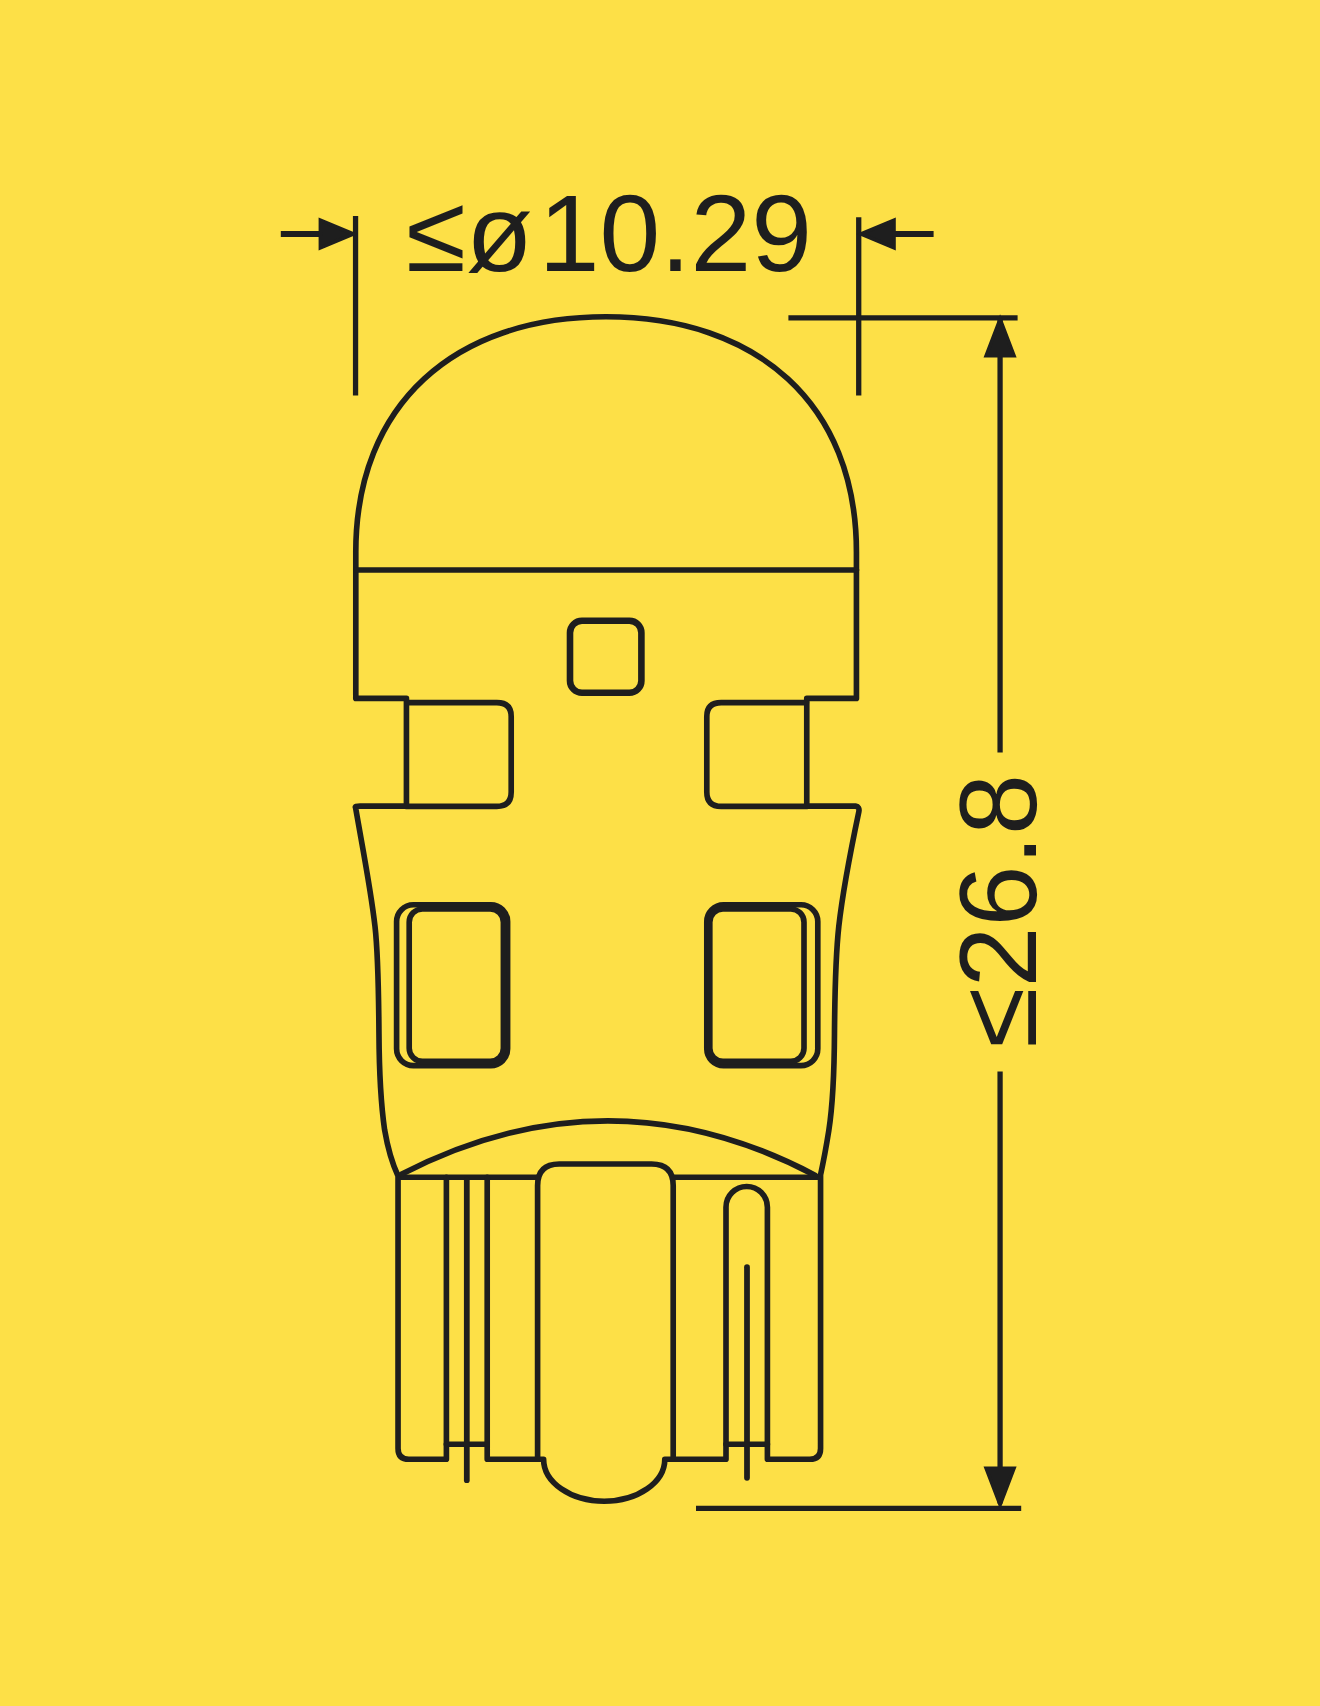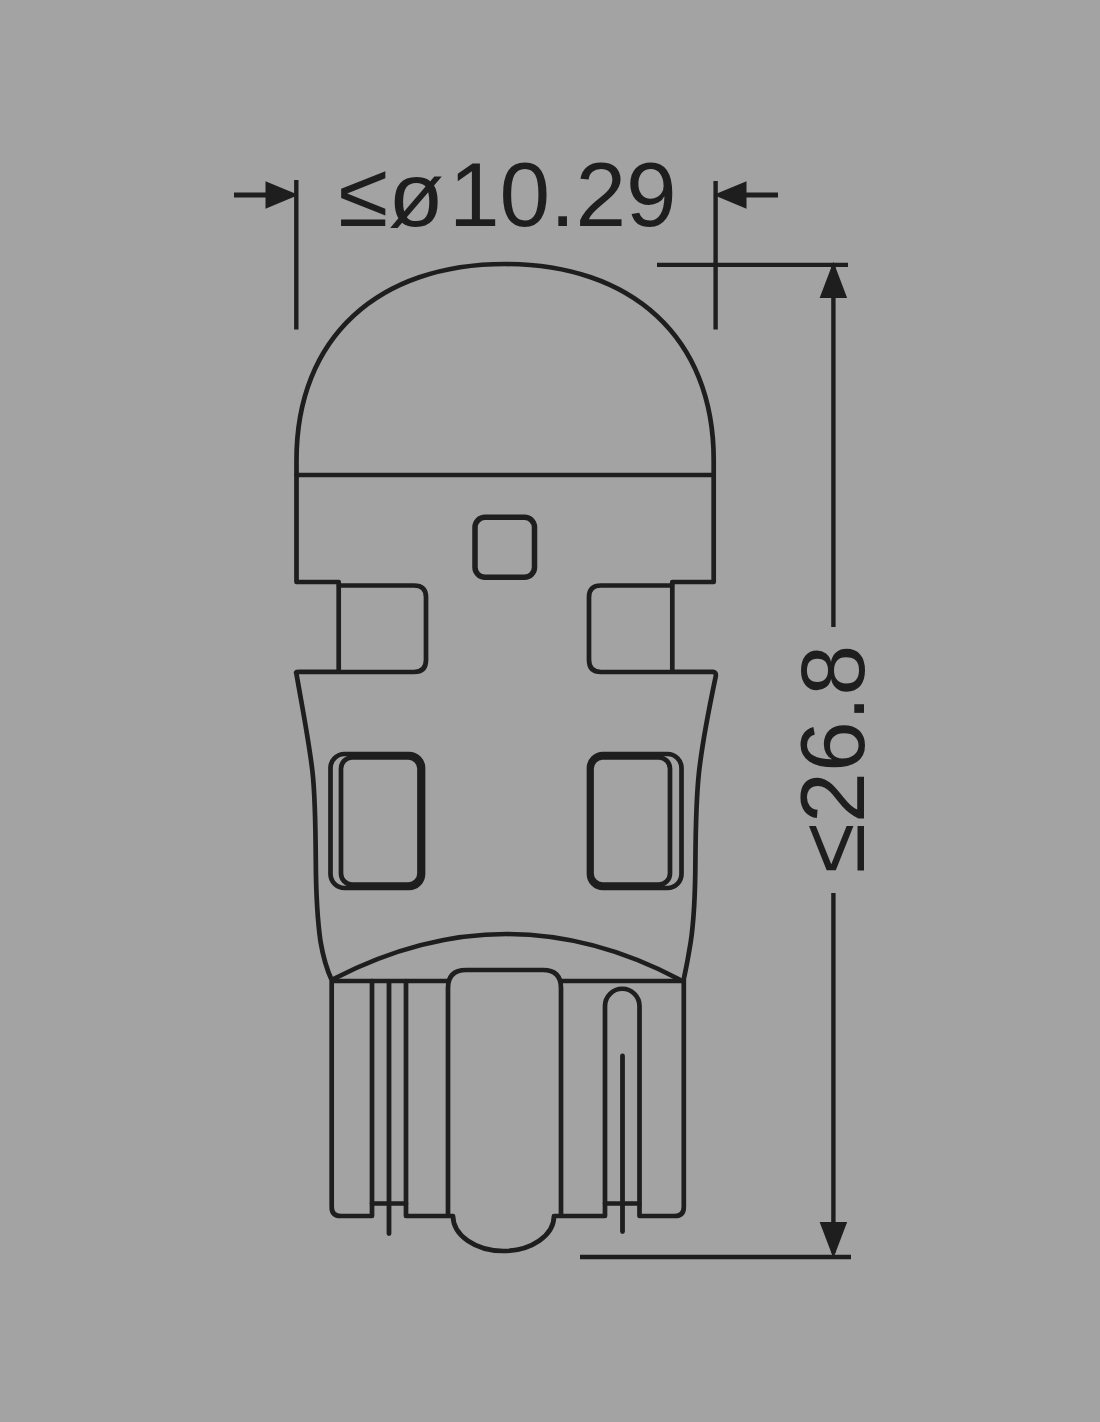--- a/index.html
+++ b/index.html
@@ -1,16 +1,16 @@
 <!DOCTYPE html>
 <html><head>
 <meta charset="utf-8">
 <style>
   html,body{margin:0;padding:0;background:#ffffff;}
-  .wrap{width:1100px;height:1422px;position:relative;background:#a3a3a3;}
+  .wrap{width:1100px;height:1422px;position:relative;background:#fde047;}
   svg{position:absolute;top:0;left:0;}
   text{font-family:"Liberation Sans",sans-serif;fill:#1e1e1e;}
 </style>
 </head>
 <body>
 <div class="wrap">
 <svg width="1100" height="1422" viewBox="0 0 1100 1422">
   <g stroke="#1e1e1e" stroke-width="4.7" fill="none" stroke-linejoin="round" stroke-linecap="round">
 
     <path d="M 296.5 582 L 296.5 460

